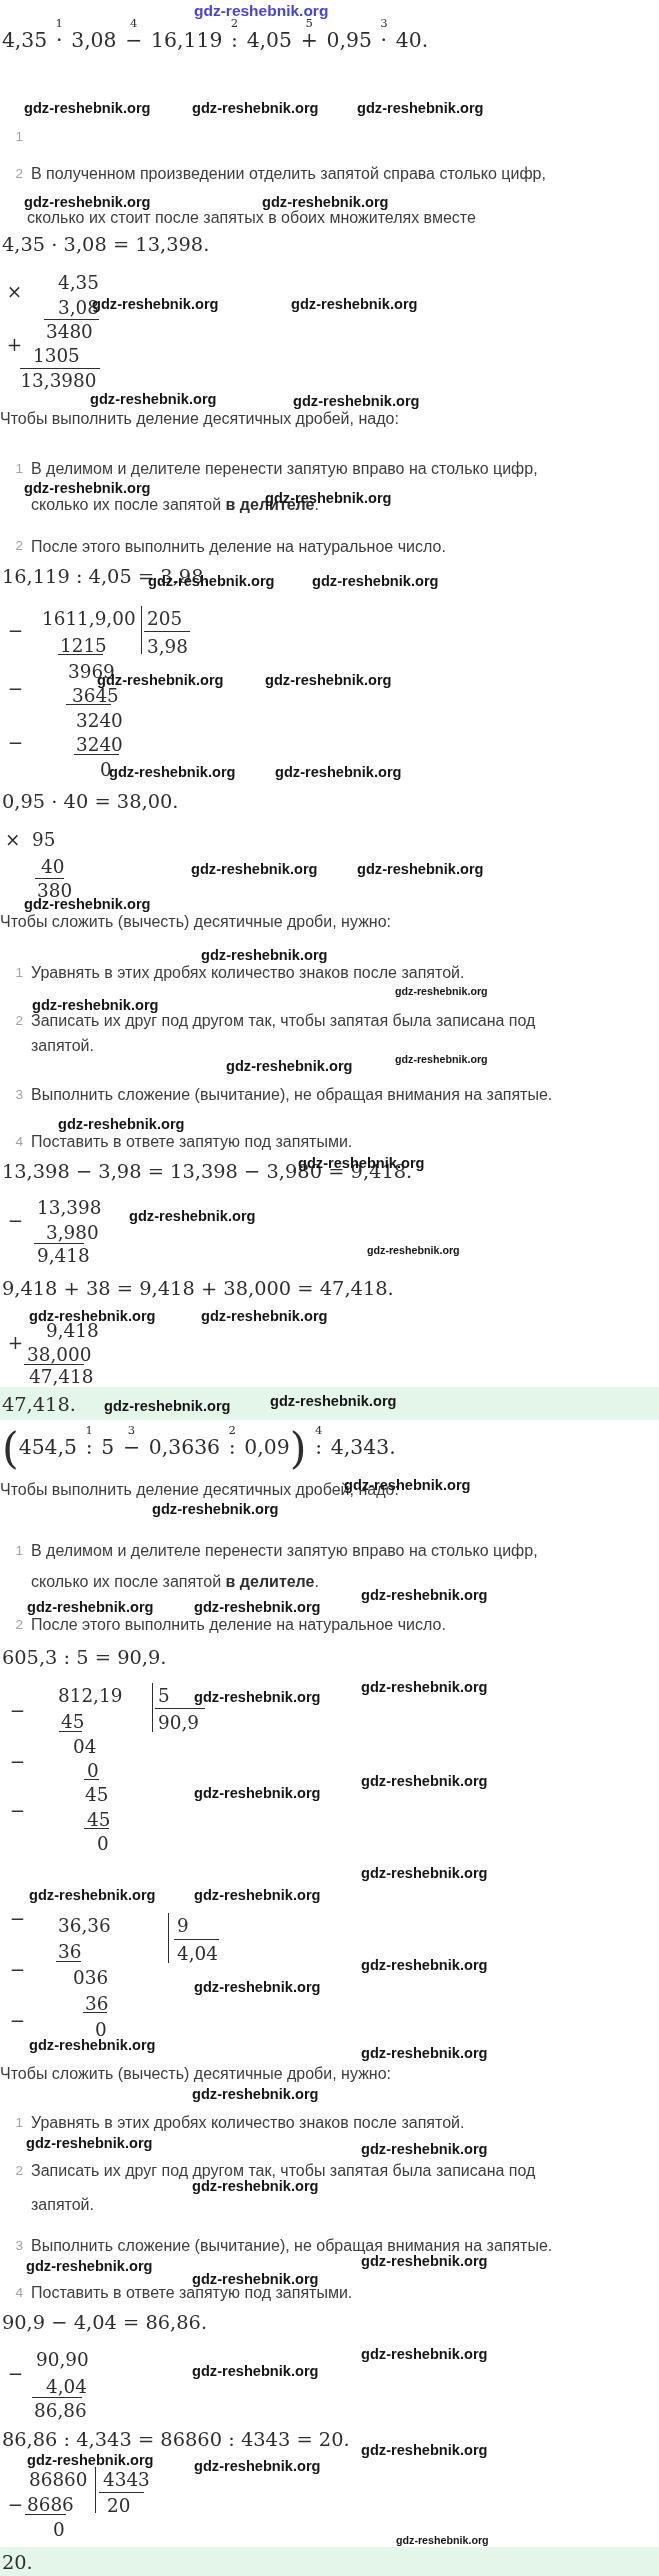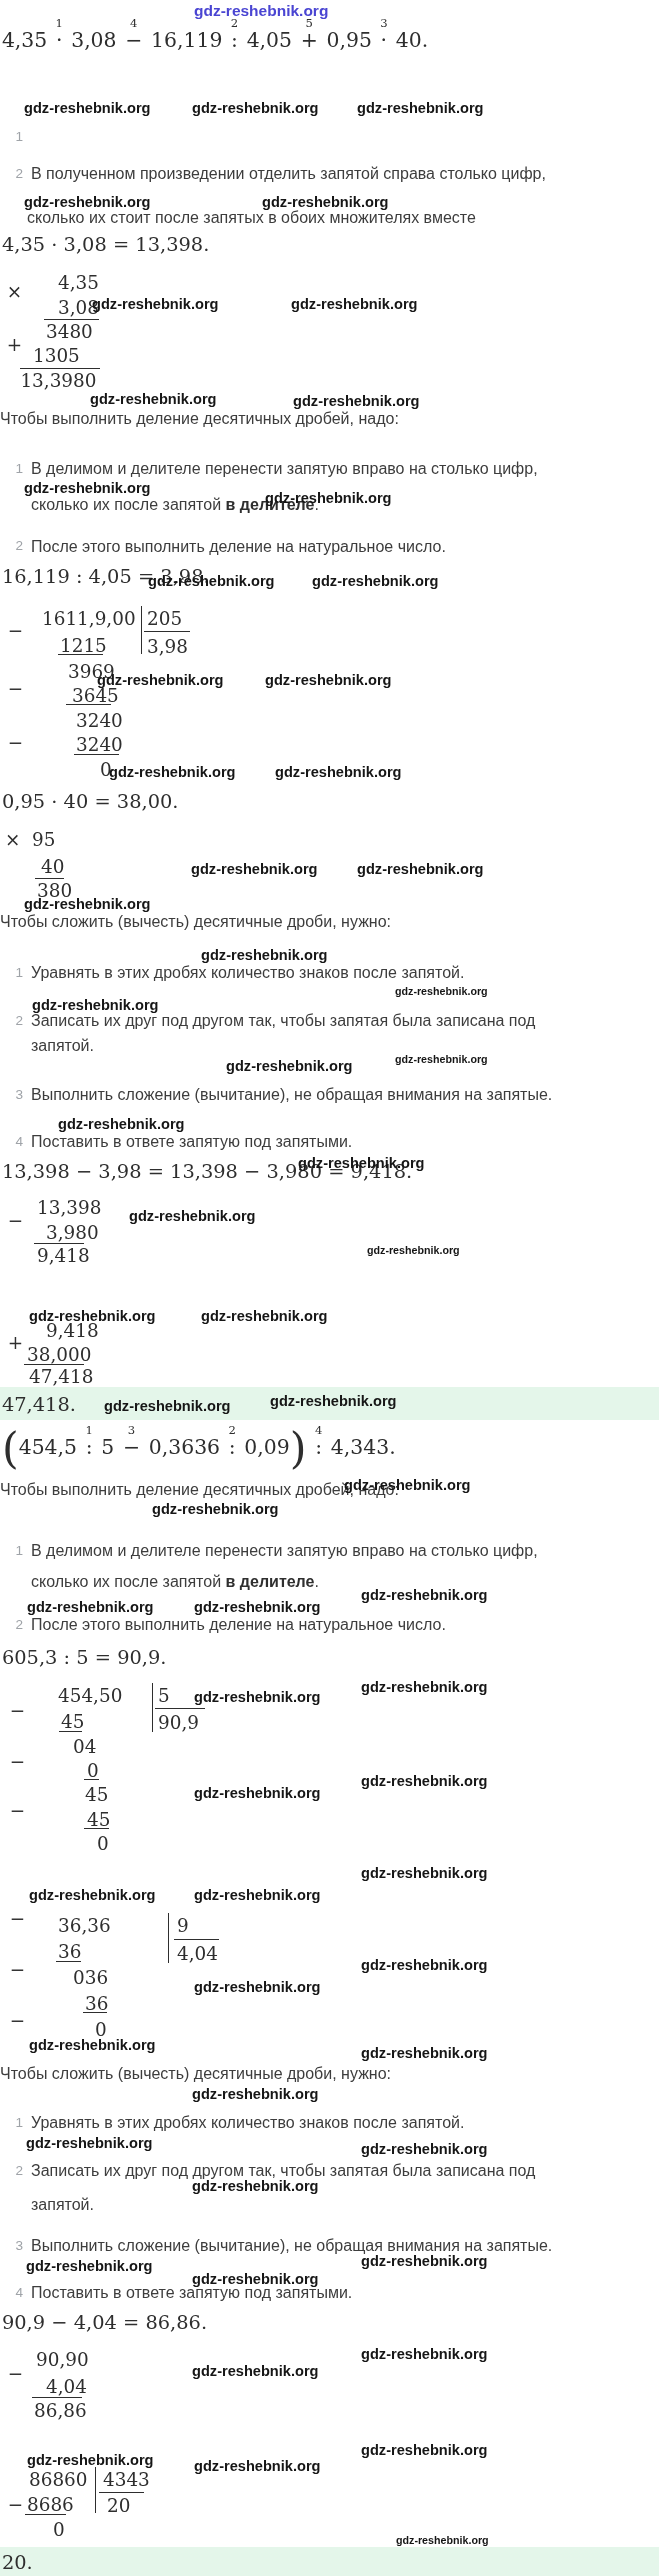--- a/index.html
+++ b/index.html
@@ -137,20 +137,21 @@
   <span class="w" style="left:298px;top:1155px">gdz-reshebnik.org</span>
 
   <span class="m" style="left:7.8px;top:1211px">−</span>
   <span class="m" style="left:37px;top:1198px">13,398</span>
   <span class="m" style="left:46px;top:1223px">3,980</span>
   <div class="h" style="left:34px;top:1243px;width:50px"></div>
   <span class="m" style="left:37px;top:1246px">9,418</span>
   <span class="w" style="left:129px;top:1208px">gdz-reshebnik.org</span>
   <span class="w s" style="left:367px;top:1244px">gdz-reshebnik.org</span>
 
+  <div class="m eq" style="left:1.9px;top:1278px">9,418 + 38 = 9,418 + 38,000 = 47,418.</div>
   <span class="w" style="left:29px;top:1308px">gdz-reshebnik.org</span>
   <span class="w" style="left:201px;top:1308px">gdz-reshebnik.org</span>
 
   <span class="m" style="left:7.8px;top:1333px">+</span>
   <span class="m" style="left:46px;top:1321px">9,418</span>
   <span class="m" style="left:27px;top:1345px">38,000</span>
   <div class="h" style="left:24px;top:1364px;width:60px"></div>
   <span class="m" style="left:29px;top:1367px">47,418</span>
 
   <div class="band" style="top:1387px;height:33px"></div>
@@ -174,21 +175,21 @@
   <span class="n" style="left:15.5px;top:1617px">2</span>
   <div class="t" style="left:31px;top:1615px">После этого выполнить деление на натуральное число.</div>
 
   <div class="m eq" style="left:1.9px;top:1647px">605,3 : 5 = 90,9.</div>
   <span class="w" style="left:361px;top:1679px">gdz-reshebnik.org</span>
   <span class="w" style="left:194px;top:1689px">gdz-reshebnik.org</span>
 
   <span class="m" style="left:9.7px;top:1701px">−</span>
   <span class="m" style="left:9.7px;top:1752px">−</span>
   <span class="m" style="left:9.7px;top:1801px">−</span>
-  <span class="m" style="left:58px;top:1686px">454,50</span>
+  <span class="m" style="left:58px;top:1686px">812,19</span>
   <span class="m" style="left:61px;top:1712px">45</span>
   <div class="h" style="left:59px;top:1731px;width:23px"></div>
   <span class="m" style="left:73px;top:1737px">04</span>
   <span class="m" style="left:87px;top:1761px">0</span>
   <div class="h" style="left:84px;top:1779px;width:14.6px"></div>
   <span class="m" style="left:85px;top:1785px">45</span>
   <span class="m" style="left:87px;top:1810px">45</span>
   <div class="h" style="left:84px;top:1828px;width:25px"></div>
   <span class="m" style="left:97px;top:1834px">0</span>
   <div class="v" style="left:152px;top:1683px;height:49px"></div>
@@ -242,20 +243,21 @@
   <div class="m eq" style="left:1.9px;top:2312px">90,9 − 4,04 = 86,86.</div>
 
   <span class="m" style="left:7.8px;top:2364px">−</span>
   <span class="m" style="left:36px;top:2350px">90,90</span>
   <span class="m" style="left:46px;top:2377px">4,04</span>
   <div class="h" style="left:32px;top:2397px;width:50px"></div>
   <span class="m" style="left:34px;top:2401px">86,86</span>
   <span class="w" style="left:361px;top:2346px">gdz-reshebnik.org</span>
   <span class="w" style="left:192px;top:2363px">gdz-reshebnik.org</span>
 
+  <div class="m eq" style="left:1.9px;top:2429px">86,86 : 4,343 = 86860 : 4343 = 20.</div>
   <span class="w" style="left:361px;top:2442px">gdz-reshebnik.org</span>
   <span class="w" style="left:27px;top:2452px">gdz-reshebnik.org</span>
   <span class="w" style="left:194px;top:2458px">gdz-reshebnik.org</span>
 
   <span class="m" style="left:7.8px;top:2495px">−</span>
   <span class="m" style="left:29px;top:2470px">86860</span>
   <span class="m" style="left:27px;top:2495px">8686</span>
   <div class="h" style="left:25px;top:2514px;width:41px"></div>
   <span class="m" style="left:53px;top:2520px">0</span>
   <div class="v" style="left:95px;top:2467px;height:46px"></div>

